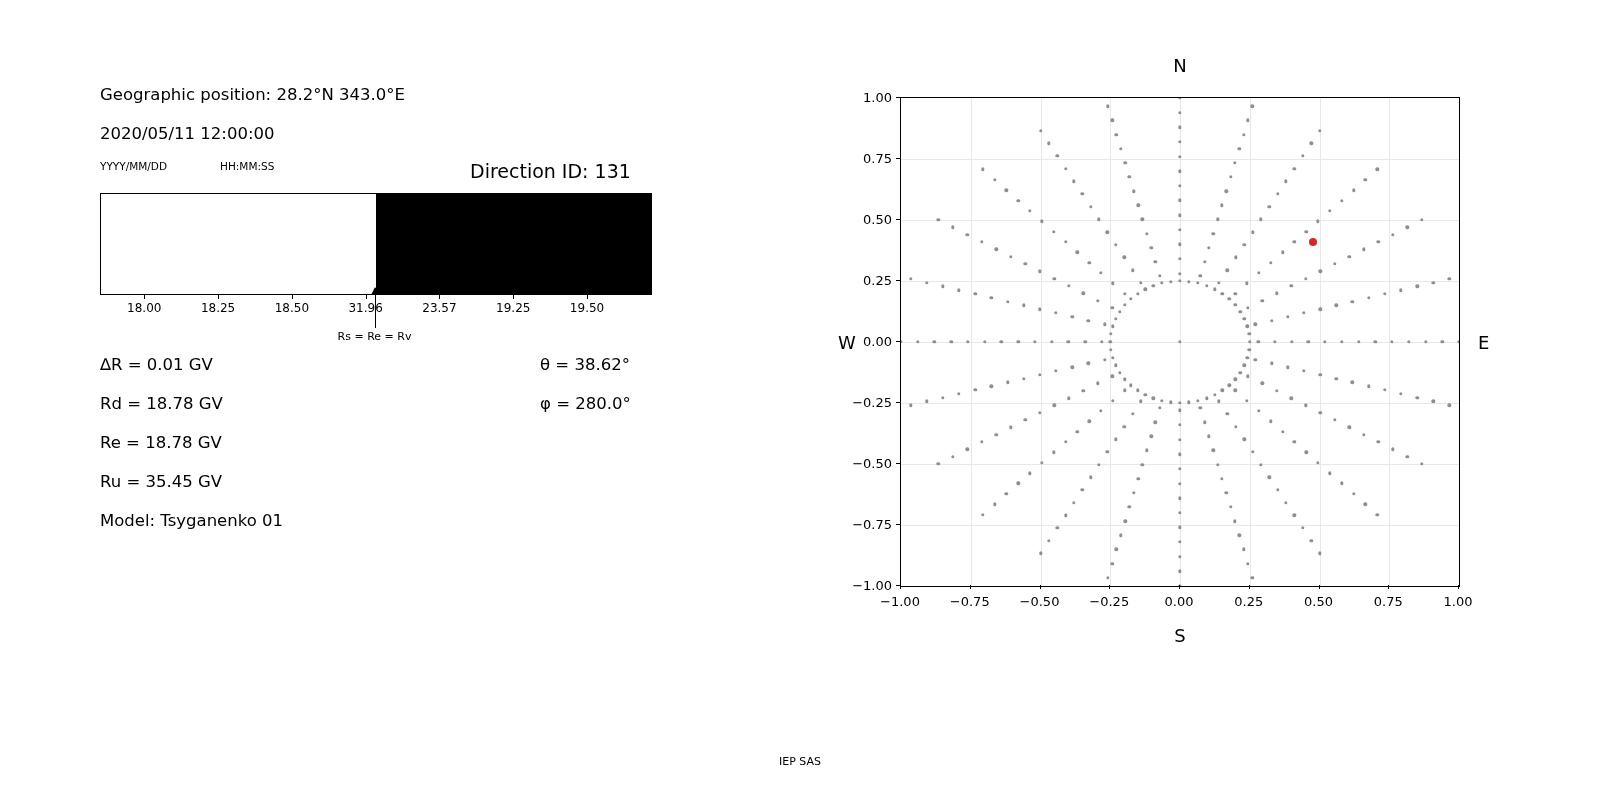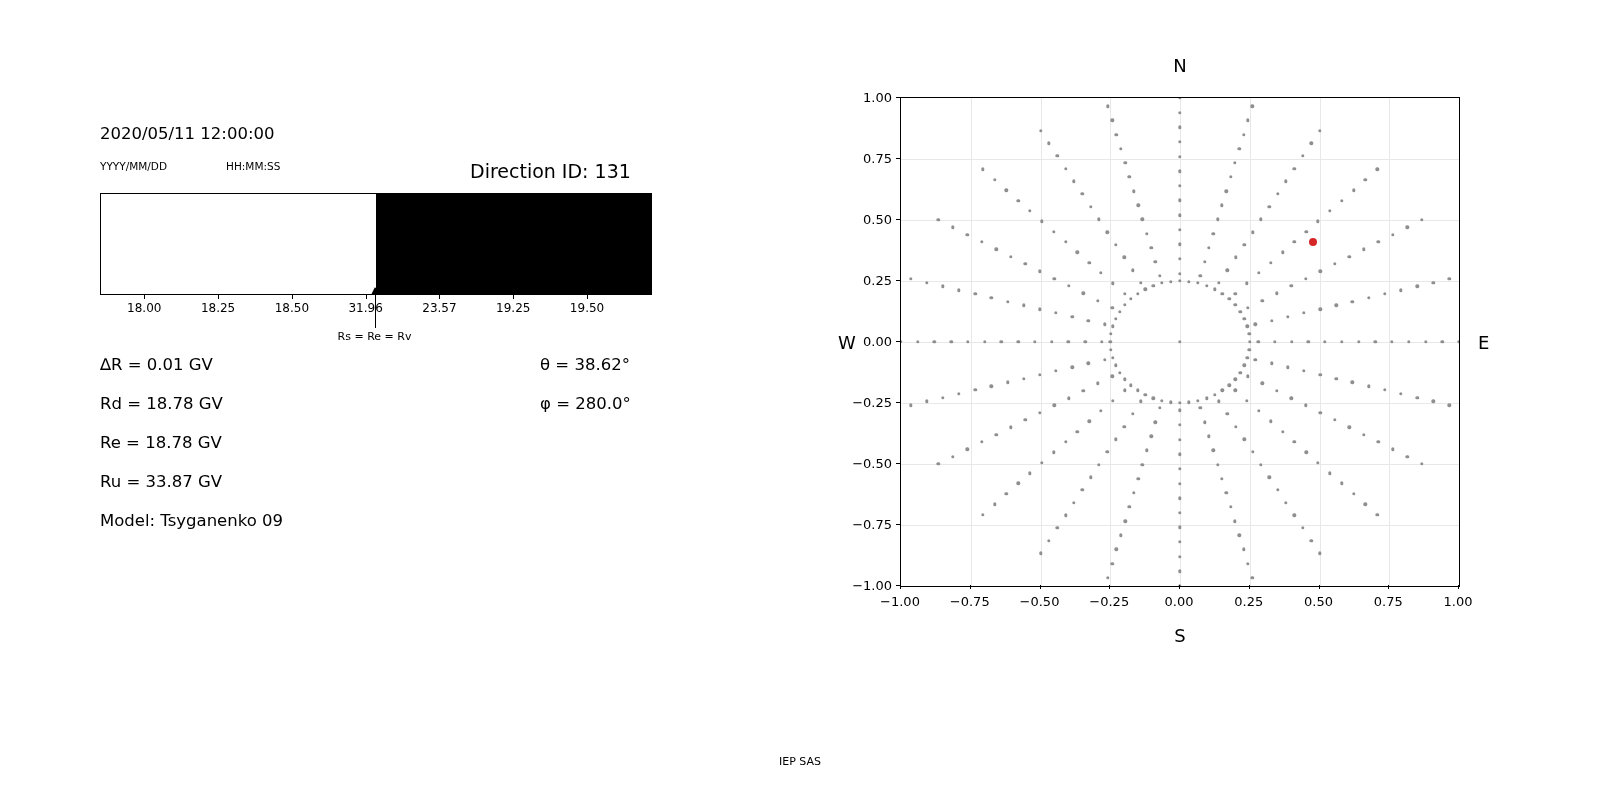--- a/index.html
+++ b/index.html
@@ -28,21 +28,21 @@
   .info-line {
     position: absolute;
     font-size: 16.5px;
     color: #000;
     white-space: nowrap;
   }
 
   #geo-position { left: 100px; top: 85px; }
   #datetime     { left: 100px; top: 124px; }
   #fmt-date     { left: 100px; top: 160px; font-size: 10.5px; }
-  #fmt-time     { left: 220px; top: 160px; font-size: 10.5px; margin-left: 6px; }
+  #fmt-time     { left: 220px; top: 160px; font-size: 10.5px; }
   #direction-id { left: 470px; top: 160px; font-size: 19px; }
 
   
   #penumbra-wrap {
     position: absolute;
     left: 100px;
     top: 193px;
     width: 552px;
     height: 102px;
     border: 1px solid #000;
@@ -218,40 +218,41 @@
     text-align: center;
     font-size: 11px;
     color: #000;
   }
 </style>
 </head>
 <body>
 
 <div id="left-panel">
 
+  <div class="info-line" id="geo-position">Geographic position: 28.2°N 343.0°E</div>
   <div class="info-line" id="datetime">2020/05/11 12:00:00</div>
   <div class="info-line" id="fmt-date">YYYY/MM/DD</div>
   <div class="info-line" id="fmt-time">HH:MM:SS</div>
   <div class="info-line" id="direction-id">Direction ID: 131</div>
 
   <div id="penumbra-wrap">
     <div id="penumbra-white" style="width: 274.524px;"></div>
     <div id="penumbra-black" style="left: 274.524px;"></div>
   </div>
 
   <div id="penumbra-axis"></div>
 
   <div id="rs-arrow" style="left: 374.524px;"></div>
   <div id="rs-label" style="left: 374.524px;">Rs = Re = Rv</div>
 
   <div class="param" id="p-dr">∆R = 0.01 GV</div>
   <div class="param" id="p-rd">Rd = 18.78 GV</div>
   <div class="param" id="p-re">Re = 18.78 GV</div>
-  <div class="param" id="p-ru">Ru = 33.87 GV</div>
-  <div class="param" id="p-model">Model: Tsyganenko 09</div>
+  <div class="param" id="p-ru">Ru = 35.45 GV</div>
+  <div class="param" id="p-model">Model: Tsyganenko 01</div>
   <div class="param" id="p-theta">θ = 38.62°</div>
   <div class="param" id="p-phi">φ = 280.0°</div>
 <div class="tick-mark" style="left: 144.278px;"></div>
     <div class="tick-label" style="left: 144.278px;">18.00</div>
     <div class="tick-mark" style="left: 218.075px;"></div>
     <div class="tick-label" style="left: 218.075px;">18.25</div>
     <div class="tick-mark" style="left: 291.872px;"></div>
     <div class="tick-label" style="left: 291.872px;">18.50</div>
     <div class="tick-mark" style="left: 365.668px;"></div>
     <div class="tick-label" style="left: 365.668px;">31.96</div>

